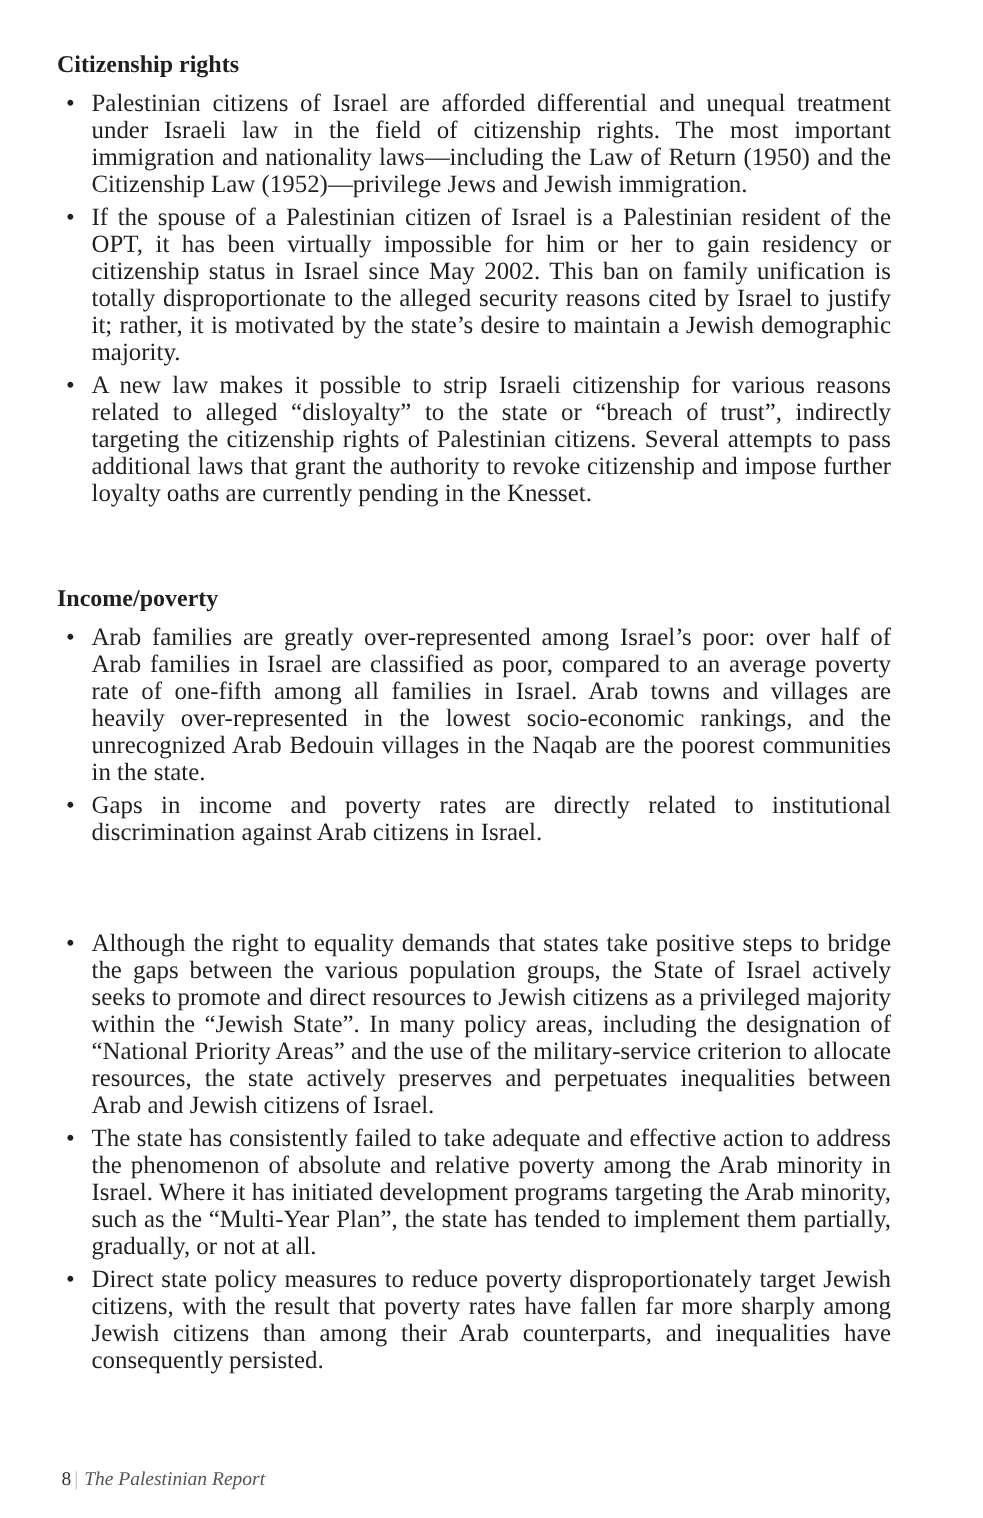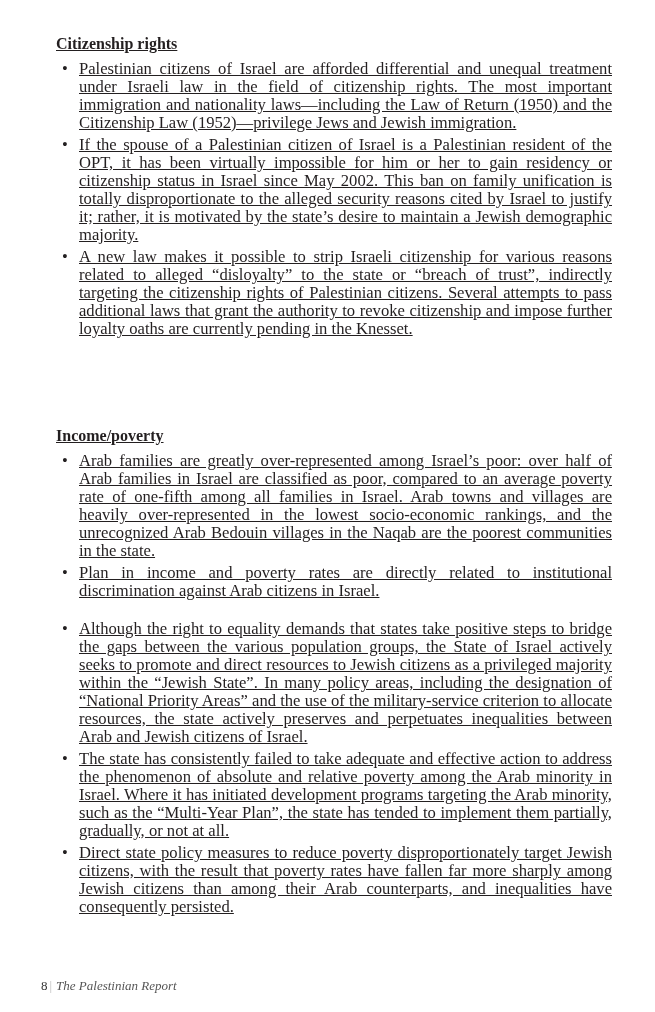--- a/index.html
+++ b/index.html
@@ -1,19 +1,19 @@
 <!DOCTYPE html>
 <html><head>
 <meta charset="utf-8">
 <style>
   html, body { margin:0; padding:0; background:#ffffff; }
   body { width:655px; height:1012px; position:relative; overflow:hidden;
          font-family:"DejaVu Serif", "Liberation Serif", serif; color:#231f20; }
   .page { position:absolute; left:0; top:0; width:655px; height:1012px; }
-  .section { position:absolute; left:56px; width:556px;text-decoration:underline; }
+  .section { position:absolute; left:38px; width:556px; }
   .heading { font-family:"Liberation Serif", serif; font-weight:bold; font-size:16px; line-height:20px; margin:0 0 6px 0; color:#231f20; }
   ul { list-style:none; margin:0; padding:0; }
   li { position:relative; padding-left:23px; font-family:"Liberation Serif", serif; font-size:16.6px; line-height:18px; text-align:justify; margin-bottom:4px; }
   li .bullet { position:absolute; left:6px; top:0; }
   .footer { position:absolute; left:41px; top:978px; font-family:"Liberation Serif", serif; font-size:13px; color:#555; }
   .footer .pnum { color:#333; }
   .footer .sep { color:#bbb; margin:0 4px 0 2px; }
   .footer .title { font-style:italic; color:#555; }
 </style>
 </head>
@@ -23,25 +23,25 @@
 
   <div class="section" style="top:34px;">
     <h2 class="heading">Citizenship rights</h2>
     <ul>
       <li><span class="bullet">•</span><span>Palestinian citizens of Israel are afforded differential and unequal treatment under Israeli law in the field of citizenship rights. The most important immigration and nationality laws—including the Law of Return (1950) and the Citizenship Law (1952)—privilege Jews and Jewish immigration.</span></li>
       <li><span class="bullet">•</span><span>If the spouse of a Palestinian citizen of Israel is a Palestinian resident of the OPT, it has been virtually impossible for him or her to gain residency or citizenship status in Israel since May 2002. This ban on family unification is totally disproportionate to the alleged security reasons cited by Israel to justify it; rather, it is motivated by the state’s desire to maintain a Jewish demographic majority.</span></li>
       <li><span class="bullet">•</span><span>A new law makes it possible to strip Israeli citizenship for various reasons related to alleged “disloyalty” to the state or “breach of trust”, indirectly targeting the citizenship rights of Palestinian citizens. Several attempts to pass additional laws that grant the authority to revoke citizenship and impose further loyalty oaths are currently pending in the Knesset.</span></li>
     </ul>
   </div>
 
-  <div class="section" style="top:390px;margin-top:36px;">
+  <div class="section" style="top:390px;">
     <h2 class="heading">Income/poverty</h2>
     <ul>
       <li><span class="bullet">•</span><span>Arab families are greatly over-represented among Israel’s poor: over half of Arab families in Israel are classified as poor, compared to an average poverty rate of one-fifth among all families in Israel. Arab towns and villages are heavily over-represented in the lowest socio-economic rankings, and the unrecognized Arab Bedouin villages in the Naqab are the poorest communities in the state.</span></li>
-      <li><span class="bullet">•</span><span>Plan in income and poverty rates are directly related to institutional discrimination against Arab citizens in Israel.</span></li>
+      <li><span class="bullet">•</span><span>Gaps in income and poverty rates are directly related to institutional discrimination against Arab citizens in Israel.</span></li>
     </ul>
   </div>
 
   <div class="section" style="top:620px;">
     <ul>
       <li><span class="bullet">•</span><span>Although the right to equality demands that states take positive steps to bridge the gaps between the various population groups, the State of Israel actively seeks to promote and direct resources to Jewish citizens as a privileged majority within the “Jewish State”. In many policy areas, including the designation of “National Priority Areas” and the use of the military-service criterion to allocate resources, the state actively preserves and perpetuates inequalities between Arab and Jewish citizens of Israel.</span></li>
       <li><span class="bullet">•</span><span>The state has consistently failed to take adequate and effective action to address the phenomenon of absolute and relative poverty among the Arab minority in Israel. Where it has initiated development programs targeting the Arab minority, such as the “Multi-Year Plan”, the state has tended to implement them partially, gradually, or not at all.</span></li>
       <li><span class="bullet">•</span><span>Direct state policy measures to reduce poverty disproportionately target Jewish citizens, with the result that poverty rates have fallen far more sharply among Jewish citizens than among their Arab counterparts, and inequalities have consequently persisted.</span></li>
     </ul>
   </div>

